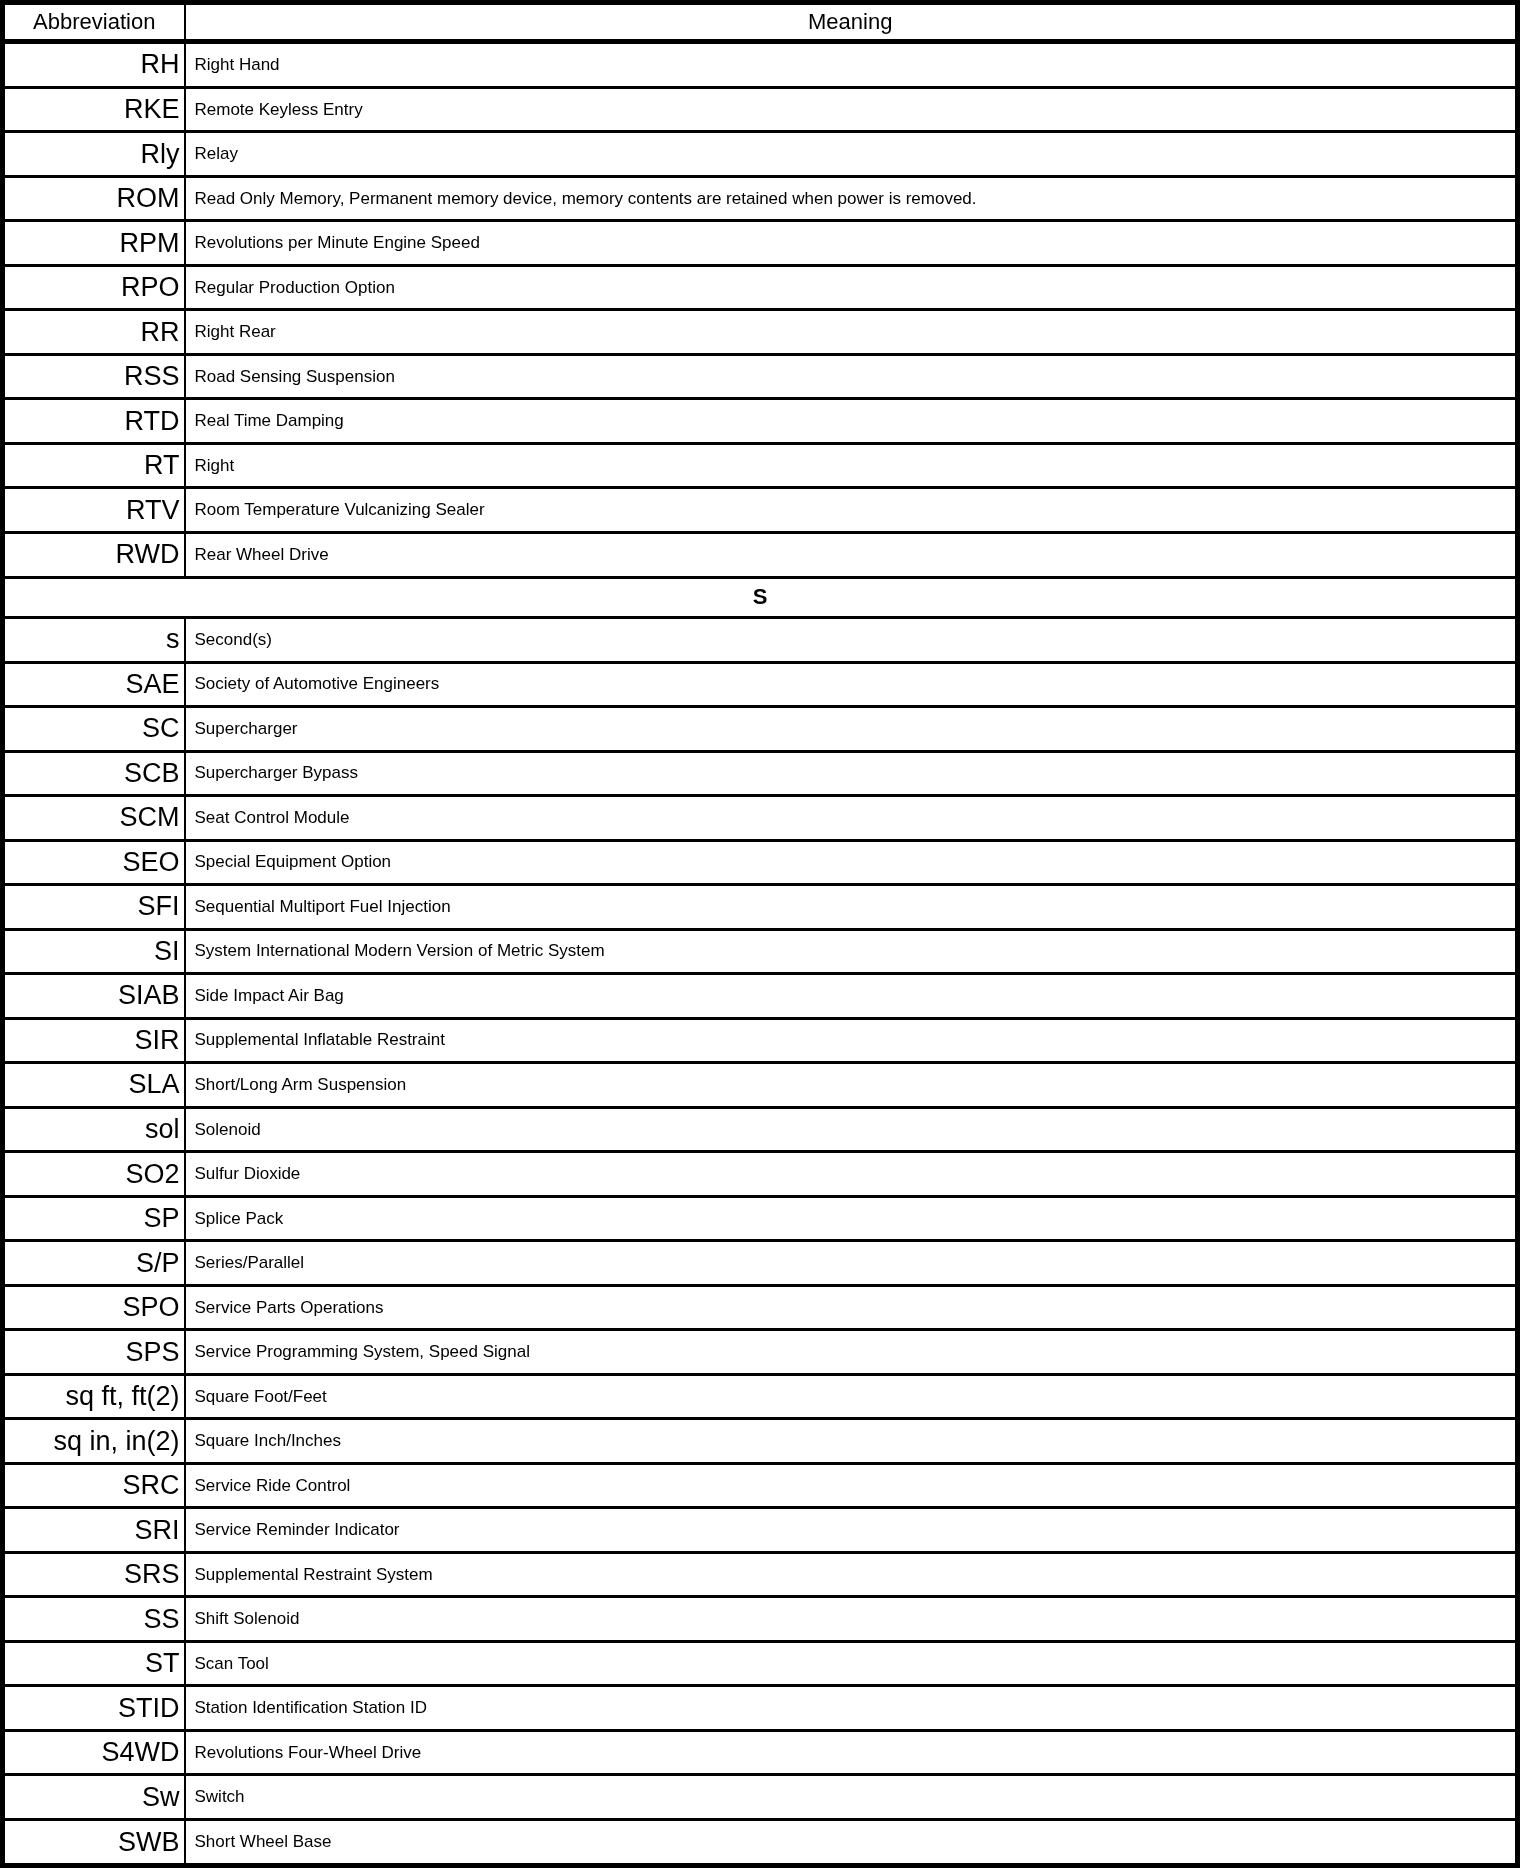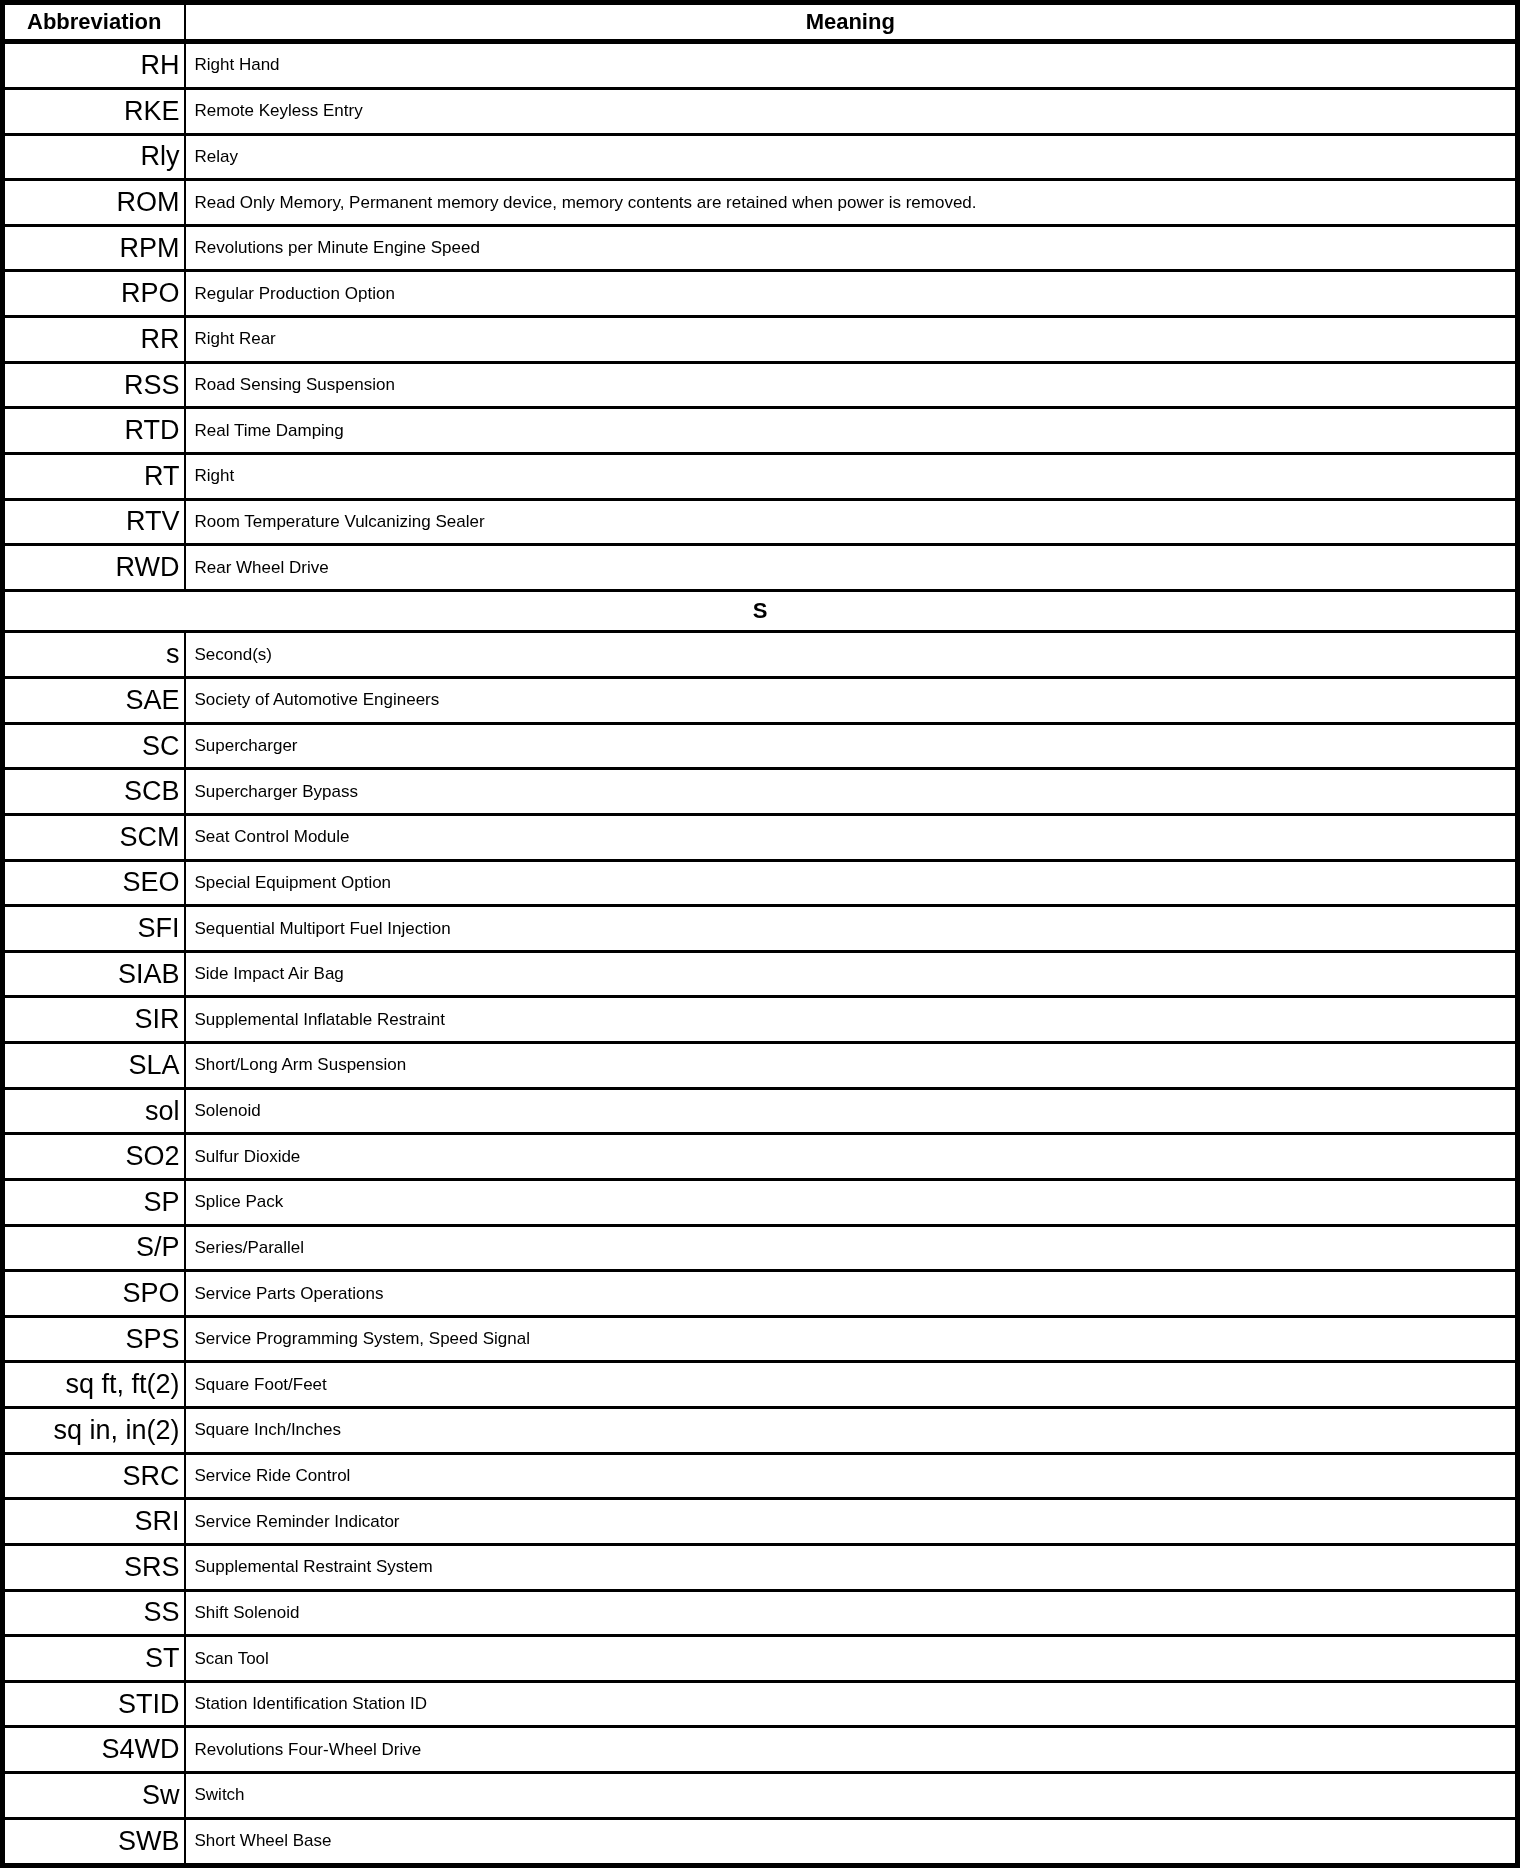--- a/index.html
+++ b/index.html
@@ -25,21 +25,21 @@
 
   th, td {
     border-top: 3px solid #000000;
     vertical-align: middle;
     overflow: hidden;
     white-space: nowrap;
   }
   thead th {
     height: 32px;
     font-size: 22px;
-    font-weight: bold;
+    font-weight: normal;
     text-align: center;
     border-top: none;
     border-bottom: 5px solid #000000;
   }
   th.meaning-head, td.meaning-cell {
     border-left: 2px solid #000000;
   }
   td.abbr-cell {
     text-align: right;
     font-size: 27px;
@@ -144,20 +144,24 @@
       </tr>
       <tr>
         <td class="abbr-cell">SEO</td>
         <td class="meaning-cell">Special Equipment Option</td>
       </tr>
       <tr>
         <td class="abbr-cell">SFI</td>
         <td class="meaning-cell">Sequential Multiport Fuel Injection</td>
       </tr>
       <tr>
+        <td class="abbr-cell">SI</td>
+        <td class="meaning-cell">System International Modern Version of Metric System</td>
+      </tr>
+      <tr>
         <td class="abbr-cell">SIAB</td>
         <td class="meaning-cell">Side Impact Air Bag</td>
       </tr>
       <tr>
         <td class="abbr-cell">SIR</td>
         <td class="meaning-cell">Supplemental Inflatable Restraint</td>
       </tr>
       <tr>
         <td class="abbr-cell">SLA</td>
         <td class="meaning-cell">Short/Long Arm Suspension</td>

